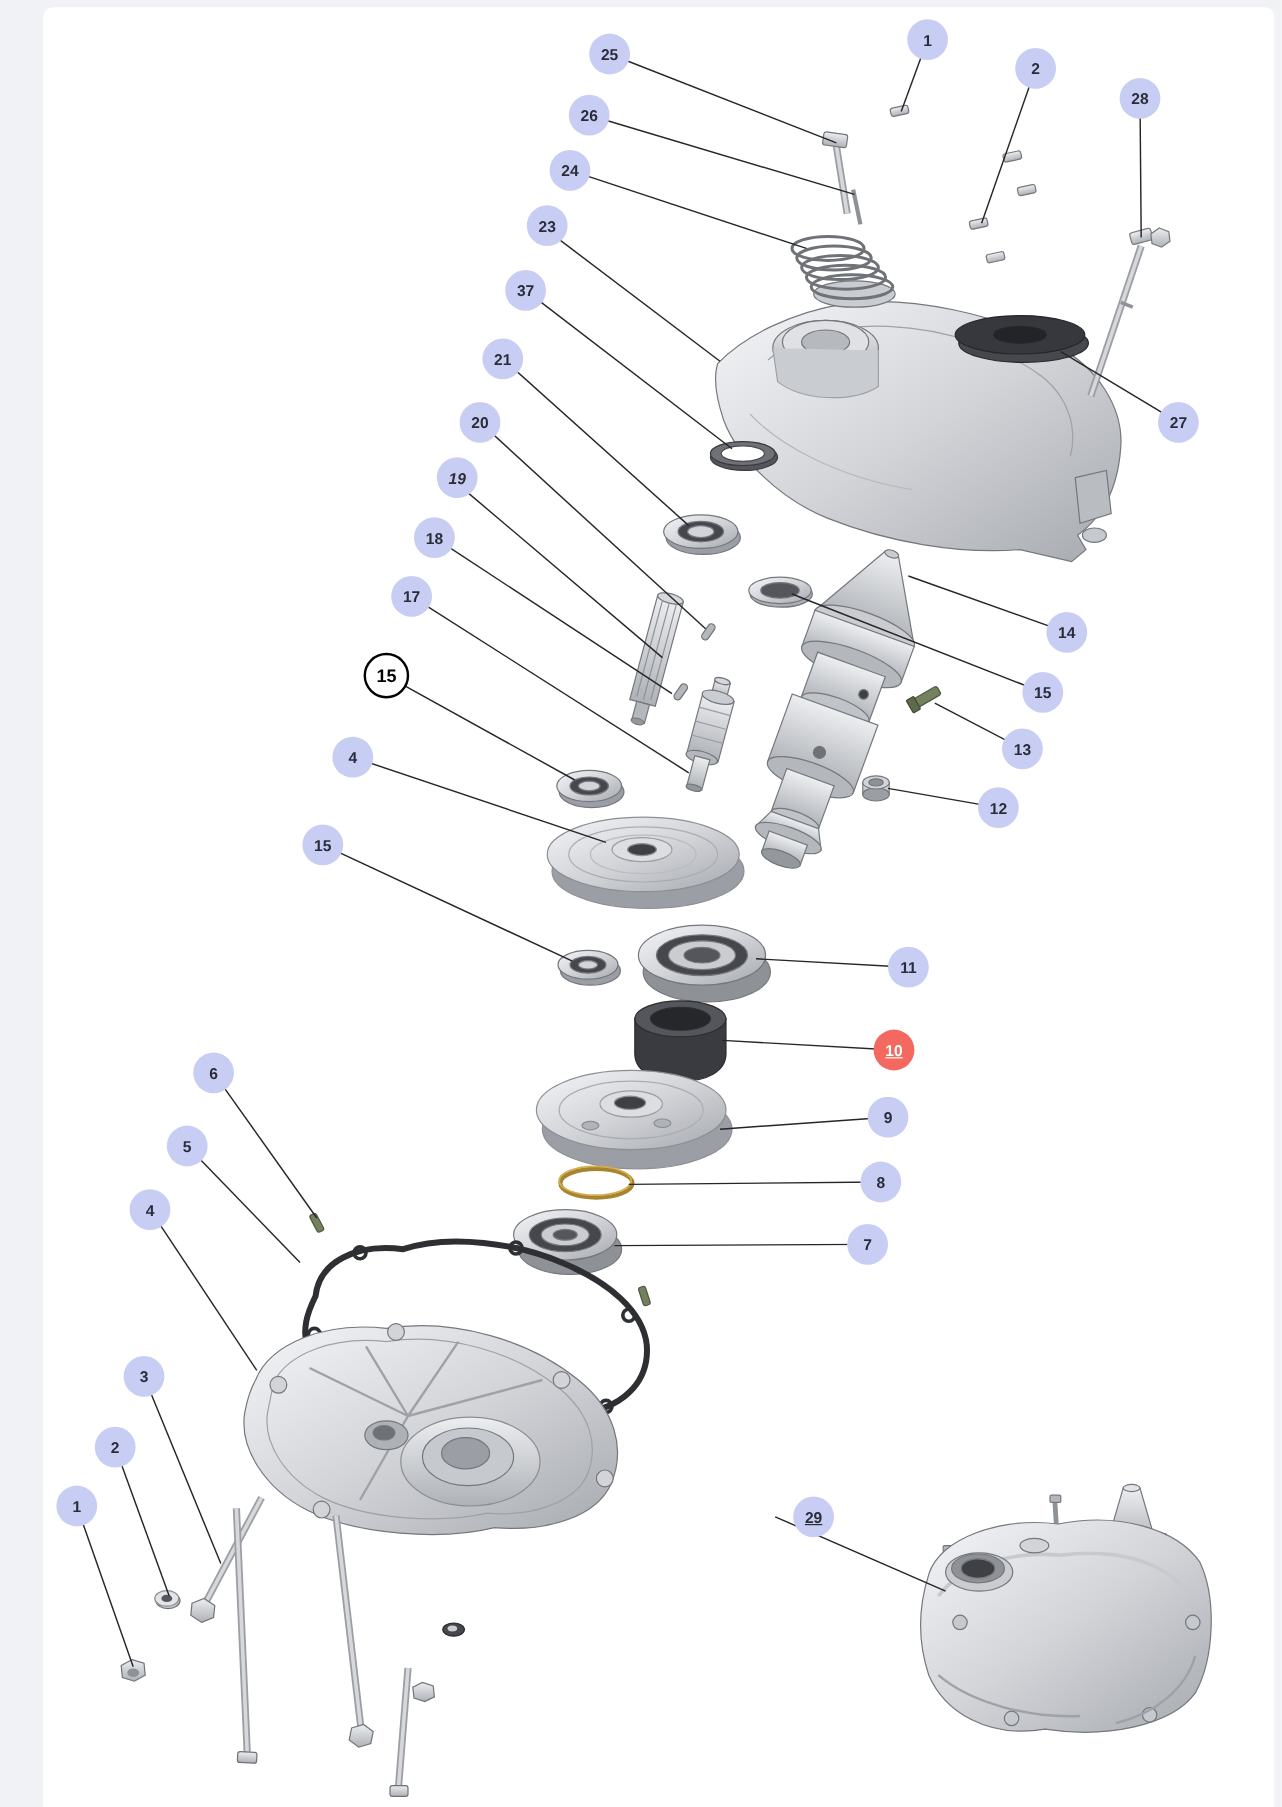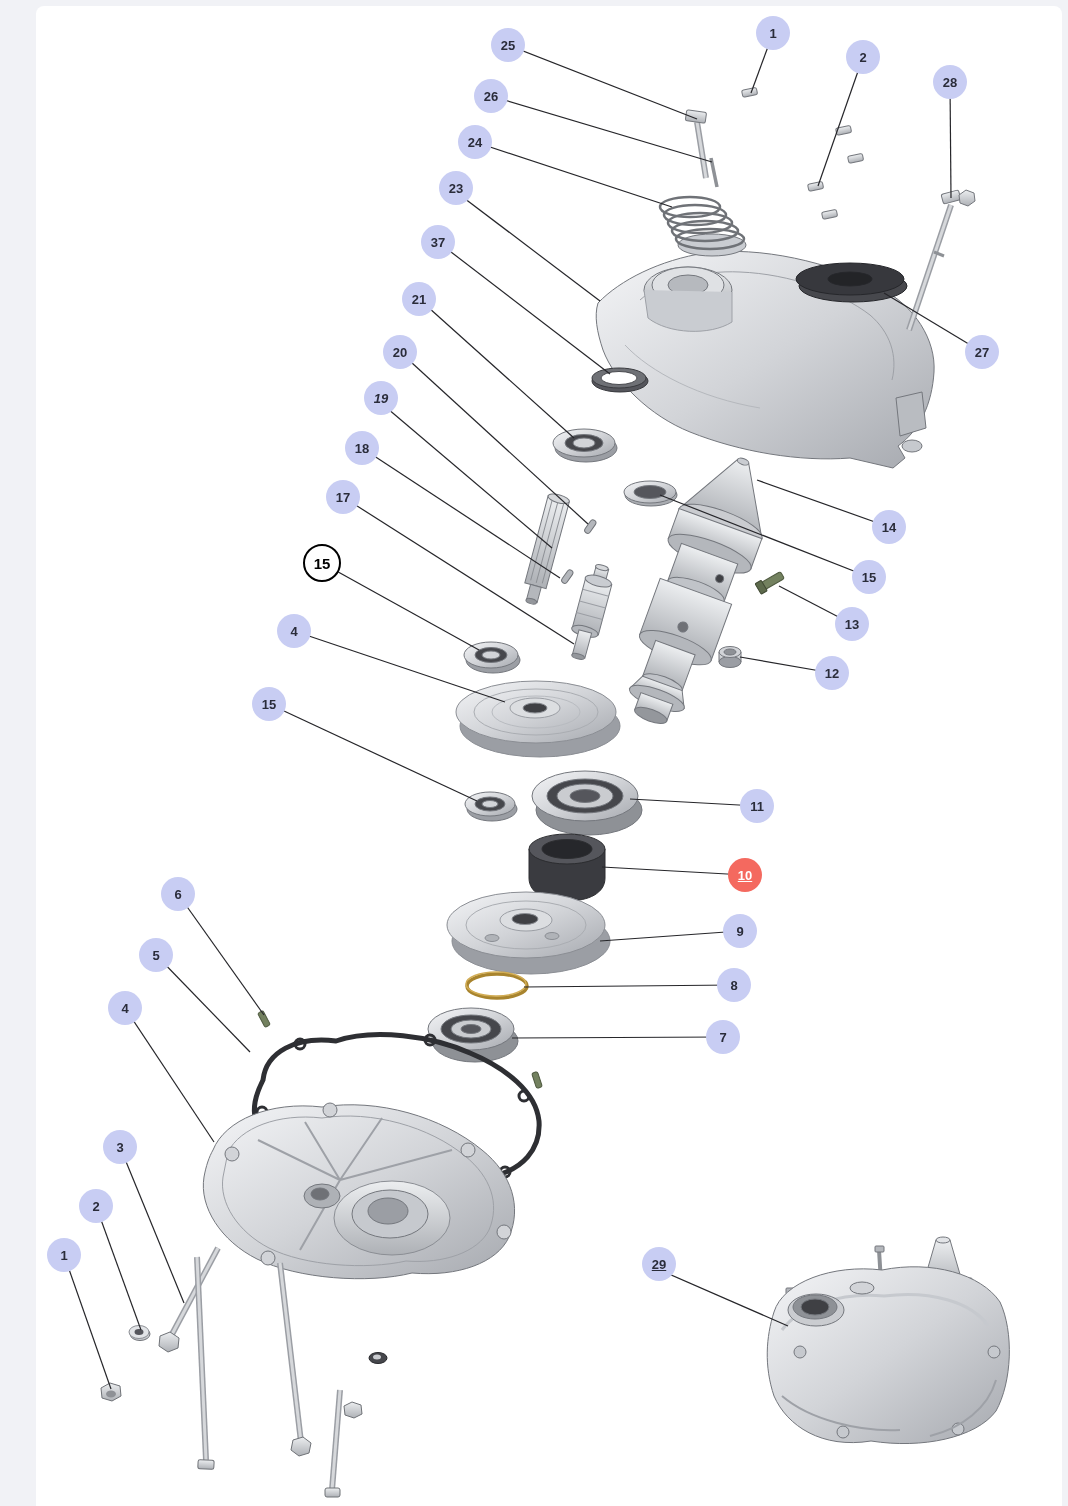--- a/index.html
+++ b/index.html
@@ -402,14 +402,14 @@
     <div class="balloon highlight" style="left: 745px; top: 875px;">10</div>
     <div class="balloon default" style="left: 740px; top: 931px;">9</div>
     <div class="balloon default" style="left: 734px; top: 985px;">8</div>
     <div class="balloon default" style="left: 723px; top: 1037px;">7</div>
     <div class="balloon default" style="left: 178px; top: 894px;">6</div>
     <div class="balloon default" style="left: 156px; top: 955px;">5</div>
     <div class="balloon default" style="left: 125px; top: 1008px;">4</div>
     <div class="balloon default" style="left: 120px; top: 1147px;">3</div>
     <div class="balloon default" style="left: 96px; top: 1206px;">2</div>
     <div class="balloon default" style="left: 64px; top: 1255px;">1</div>
-    <div class="balloon default" style="left: 659px; top: 1264px; text-decoration: underline;">29</div>
+    <div class="balloon default" style="left: 678px; top: 1264px; text-decoration: underline;">29</div>
   </div>
 
 </body></html>

